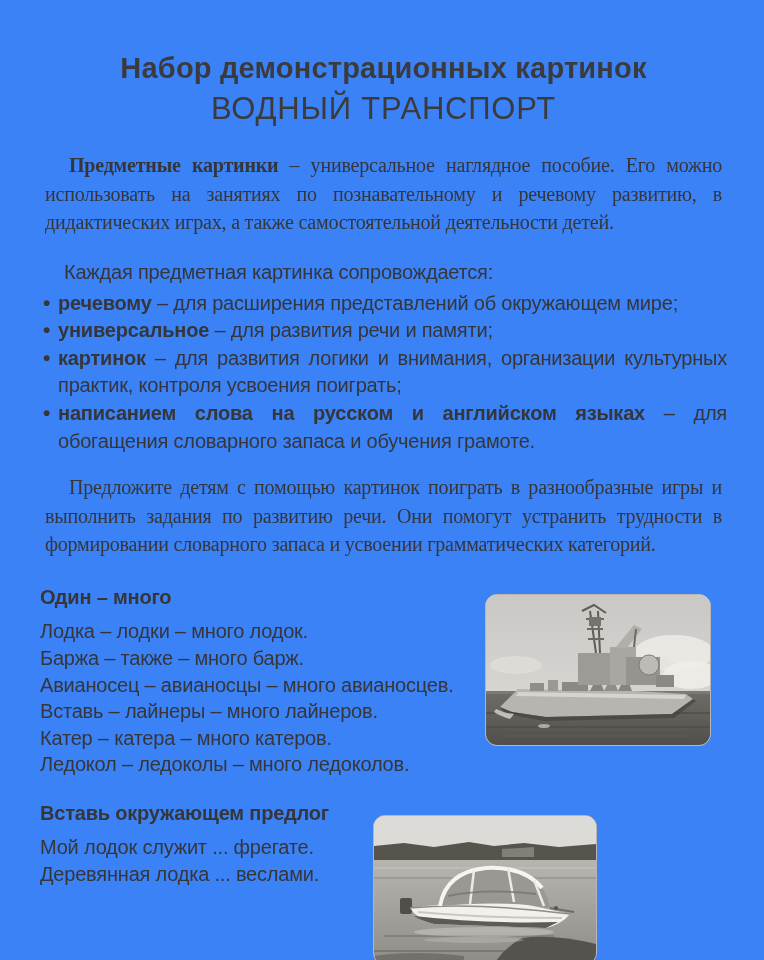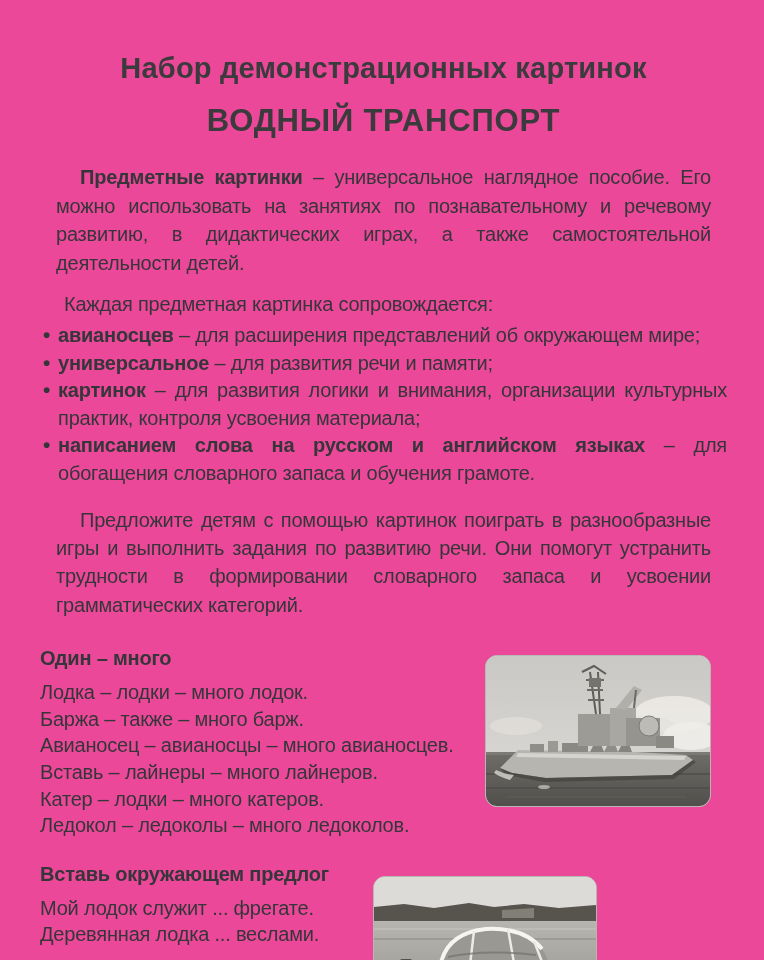--- a/index.html
+++ b/index.html
@@ -5,45 +5,45 @@
   :root{
     --text-color:#36363a;
     --watermark-color:#f2f2f0;
     --watermark-stroke:#dedede;
   }
   html,body{margin:0;padding:0;background:#fff;}
   .page{
     position:relative;
     width:764px;height:960px;
     margin:0 auto;
-    background:#ec4899;
+    background:#3b82f6;
     font-family:"Liberation Sans",sans-serif;
     color:var(--text-color);
     overflow:hidden;
   }
   .content{padding:0 37px 0 40px;}
   
   .title-block{margin-top:50px;text-align:center;}
   .title-1{
     font-size:29px;font-weight:bold;letter-spacing:0.2px;
     color:#3b3b3d;line-height:1.25;
   }
   .title-2{
-    font-size:31px;font-weight:bold;letter-spacing:0.8px;
-    color:#3b3b3d;line-height:1.2;margin-top:16px;
+    font-size:31px;font-weight:normal;letter-spacing:0.8px;
+    color:#3b3b3d;line-height:1.2;margin-top:4px;
   }
   
   .para{
     font-size:20px;line-height:1.42;letter-spacing:-0.2px;
-    text-align:justify;text-indent:24px;margin:16px;
+    text-align:justify;text-indent:24px;margin:5px;font-family:Liberation Serif, serif;
   }
   .intro{margin-top:24px;}
   .accompany-heading{
     font-size:20px;letter-spacing:-0.2px;text-indent:24px;
-    margin-top:16px;
+    margin-top:24px;
   }
   .bullets{margin:6px 0 0 0;padding:0;list-style:none;}
   .bullets li{
     position:relative;
     font-size:20px;line-height:1.38;letter-spacing:-0.2px;
     padding-left:18px;text-align:justify;
   }
   .bullets li::before{
     content:"\2022";
     position:absolute;left:3px;top:-1px;
@@ -97,38 +97,38 @@
     <div class="title-block">
       <div class="title-1">Набор демонстрационных картинок</div>
       <div class="title-2">ВОДНЫЙ ТРАНСПОРТ</div>
     </div>
 
     <p class="para intro"><b>Предметные картинки</b><span> – универсальное наглядное пособие. Его можно использовать на занятиях по познавательному и речевому развитию, в дидактических играх, а также самостоятельной деятельности детей.</span></p>
 
     <div class="accompany-heading">Каждая предметная картинка сопровождается:</div>
 
     <ul class="bullets">
-      <li><b>авианосцев</b><span> – для расширения представлений об окружающем мире;</span></li>
+      <li><b>речевому</b><span> – для расширения представлений об окружающем мире;</span></li>
       <li><b>универсальное</b><span> – для развития речи и памяти;</span></li>
-      <li><b>картинок</b><span> – для развития логики и внимания, организации культурных практик, контроля усвоения материала;</span></li>
+      <li><b>картинок</b><span> – для развития логики и внимания, организации культурных практик, контроля усвоения поиграть;</span></li>
       <li><b>написанием слова на русском и английском языках</b><span> – для обогащения словарного запаса и обучения грамоте.</span></li>
     </ul>
 
     <div class="suggest-wrap">
       <p class="para">Предложите детям с помощью картинок поиграть в разнообразные игры и выполнить задания по развитию речи. Они помогут устранить трудности в формировании словарного запаса и усвоении грамматических категорий.</p>
     </div>
 
     <div class="section section-1">
       <div class="sec-col-1">
         <div class="sec-heading">Один – много</div>
         <div class="sec-line">Лодка – лодки – много лодок.</div>
         <div class="sec-line">Баржа – также – много барж.</div>
         <div class="sec-line">Авианосец – авианосцы – много авианосцев.</div>
         <div class="sec-line">Вставь – лайнеры – много лайнеров.</div>
-        <div class="sec-line">Катер – лодки – много катеров.</div>
+        <div class="sec-line">Катер – катера – много катеров.</div>
         <div class="sec-line">Ледокол – ледоколы – много ледоколов.</div>
       </div>
       <div class="photo-frame photo-warship">
         <svg viewBox="0 0 224 150" preserveAspectRatio="none">
           <defs>
             <linearGradient id="sky1" x1="0" y1="0" x2="0" y2="1">
               <stop offset="0" stop-color="#c9c8c5"></stop>
                 <stop offset="1" stop-color="#dcdbd7"></stop>
             </linearGradient>
             <linearGradient id="sea1" x1="0" y1="0" x2="0" y2="1">

